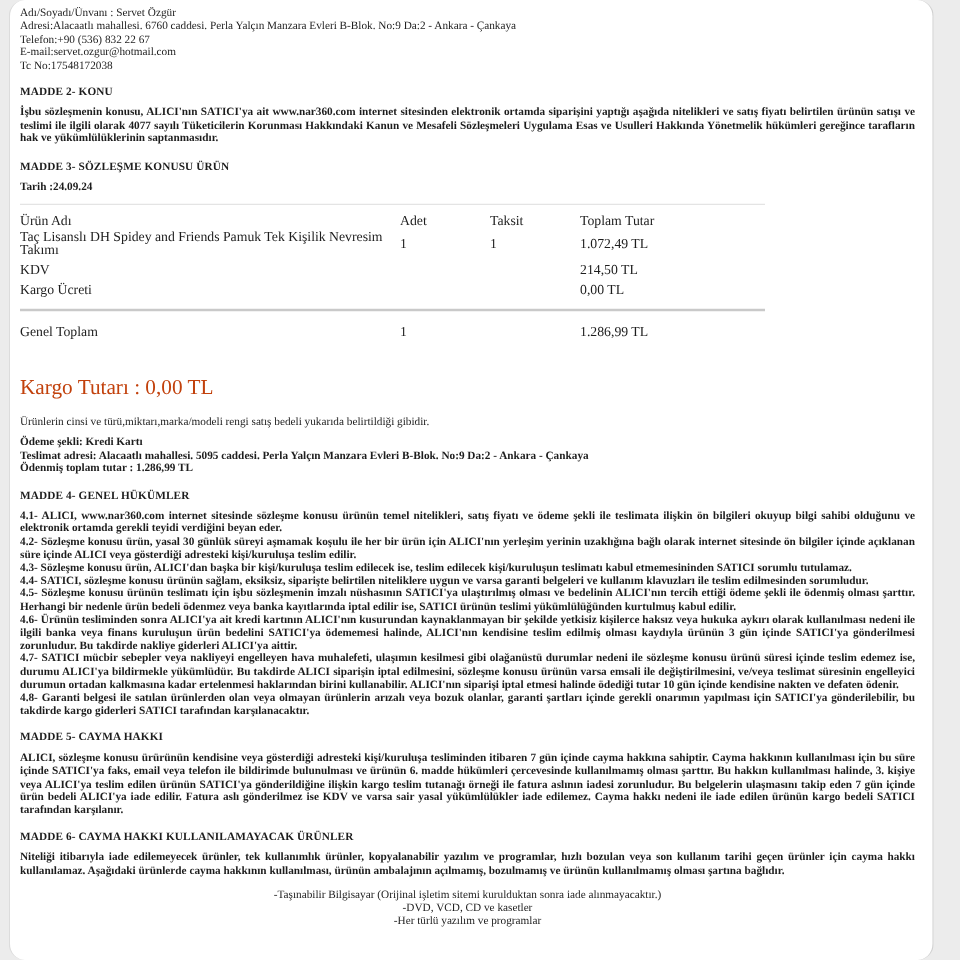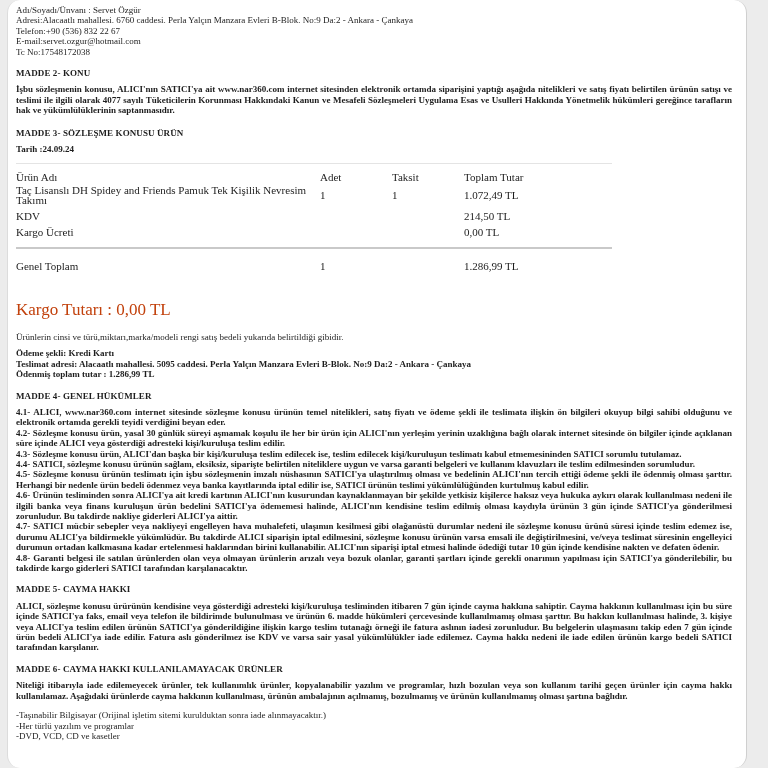--- a/index.html
+++ b/index.html
@@ -70,21 +70,21 @@
   td.cell { padding: 6px 4px 2px 0; }
   tr.product-row td.cell-num { vertical-align: middle; }
   tr.fee-row td.cell { padding-top: 5px; padding-bottom: 1px; margin-top: 20px; }
   tr.last-fee-row td.cell { padding-bottom: 9px; }
   tr.total-row td {
     border-top: 2px solid #c9c9c9;
     padding: 12px 4px 14px 0;
   }
   .clauses div { margin: 0; text-align: justify; }
   .list-block { margin-top: 9px; }
-  .list-block div { margin: 0; }
+  .list-block div { margin: 0; text-align: center; }
 </style>
 </head>
 <body>
 
 <div class="page">
   <div class="content">
 
     <div>
       <div class="line">Adı/Soyadı/Ünvanı : Servet Özgür</div>
       <div class="line">Adresi:Alacaatlı mahallesi. 6760 caddesi. Perla Yalçın Manzara Evleri B-Blok. No:9 Da:2 - Ankara - Çankaya</div>
@@ -163,18 +163,18 @@
       <div>4.8- Garanti belgesi ile satılan ürünlerden olan veya olmayan ürünlerin arızalı veya bozuk olanlar, garanti şartları içinde gerekli onarımın yapılması için SATICI'ya gönderilebilir, bu takdirde kargo giderleri SATICI tarafından karşılanacaktır.</div>
     </div>
 
     <div class="madde-heading">MADDE 5- CAYMA HAKKI</div>
     <p class="para gap-sm">ALICI, sözleşme konusu ürürünün kendisine veya gösterdiği adresteki kişi/kuruluşa tesliminden itibaren 7 gün içinde cayma hakkına sahiptir. Cayma hakkının kullanılması için bu süre içinde SATICI'ya faks, email veya telefon ile bildirimde bulunulması ve ürünün 6. madde hükümleri çercevesinde kullanılmamış olması şarttır. Bu hakkın kullanılması halinde, 3. kişiye veya ALICI'ya teslim edilen ürünün SATICI'ya gönderildiğine ilişkin kargo teslim tutanağı örneği ile fatura aslının iadesi zorunludur. Bu belgelerin ulaşmasını takip eden 7 gün içinde ürün bedeli ALICI'ya iade edilir. Fatura aslı gönderilmez ise KDV ve varsa sair yasal yükümlülükler iade edilemez. Cayma hakkı nedeni ile iade edilen ürünün kargo bedeli SATICI tarafından karşılanır.</p>
 
     <div class="madde-heading">MADDE 6- CAYMA HAKKI KULLANILAMAYACAK ÜRÜNLER</div>
     <p class="para gap-sm">Niteliği itibarıyla iade edilemeyecek ürünler, tek kullanımlık ürünler, kopyalanabilir yazılım ve programlar, hızlı bozulan veya son kullanım tarihi geçen ürünler için cayma hakkı kullanılamaz. Aşağıdaki ürünlerde cayma hakkının kullanılması, ürünün ambalajının açılmamış, bozulmamış ve ürünün kullanılmamış olması şartına bağlıdır.</p>
     <div class="list-block">
       <div>-Taşınabilir Bilgisayar (Orijinal işletim sitemi kurulduktan sonra iade alınmayacaktır.)</div>
+      <div>-DVD, VCD, CD ve kasetler</div>
       <div>-Her türlü yazılım ve programlar</div>
-      <div>-DVD, VCD, CD ve kasetler</div>
     </div>
 
   </div>
 </div>
 
 </body></html>

